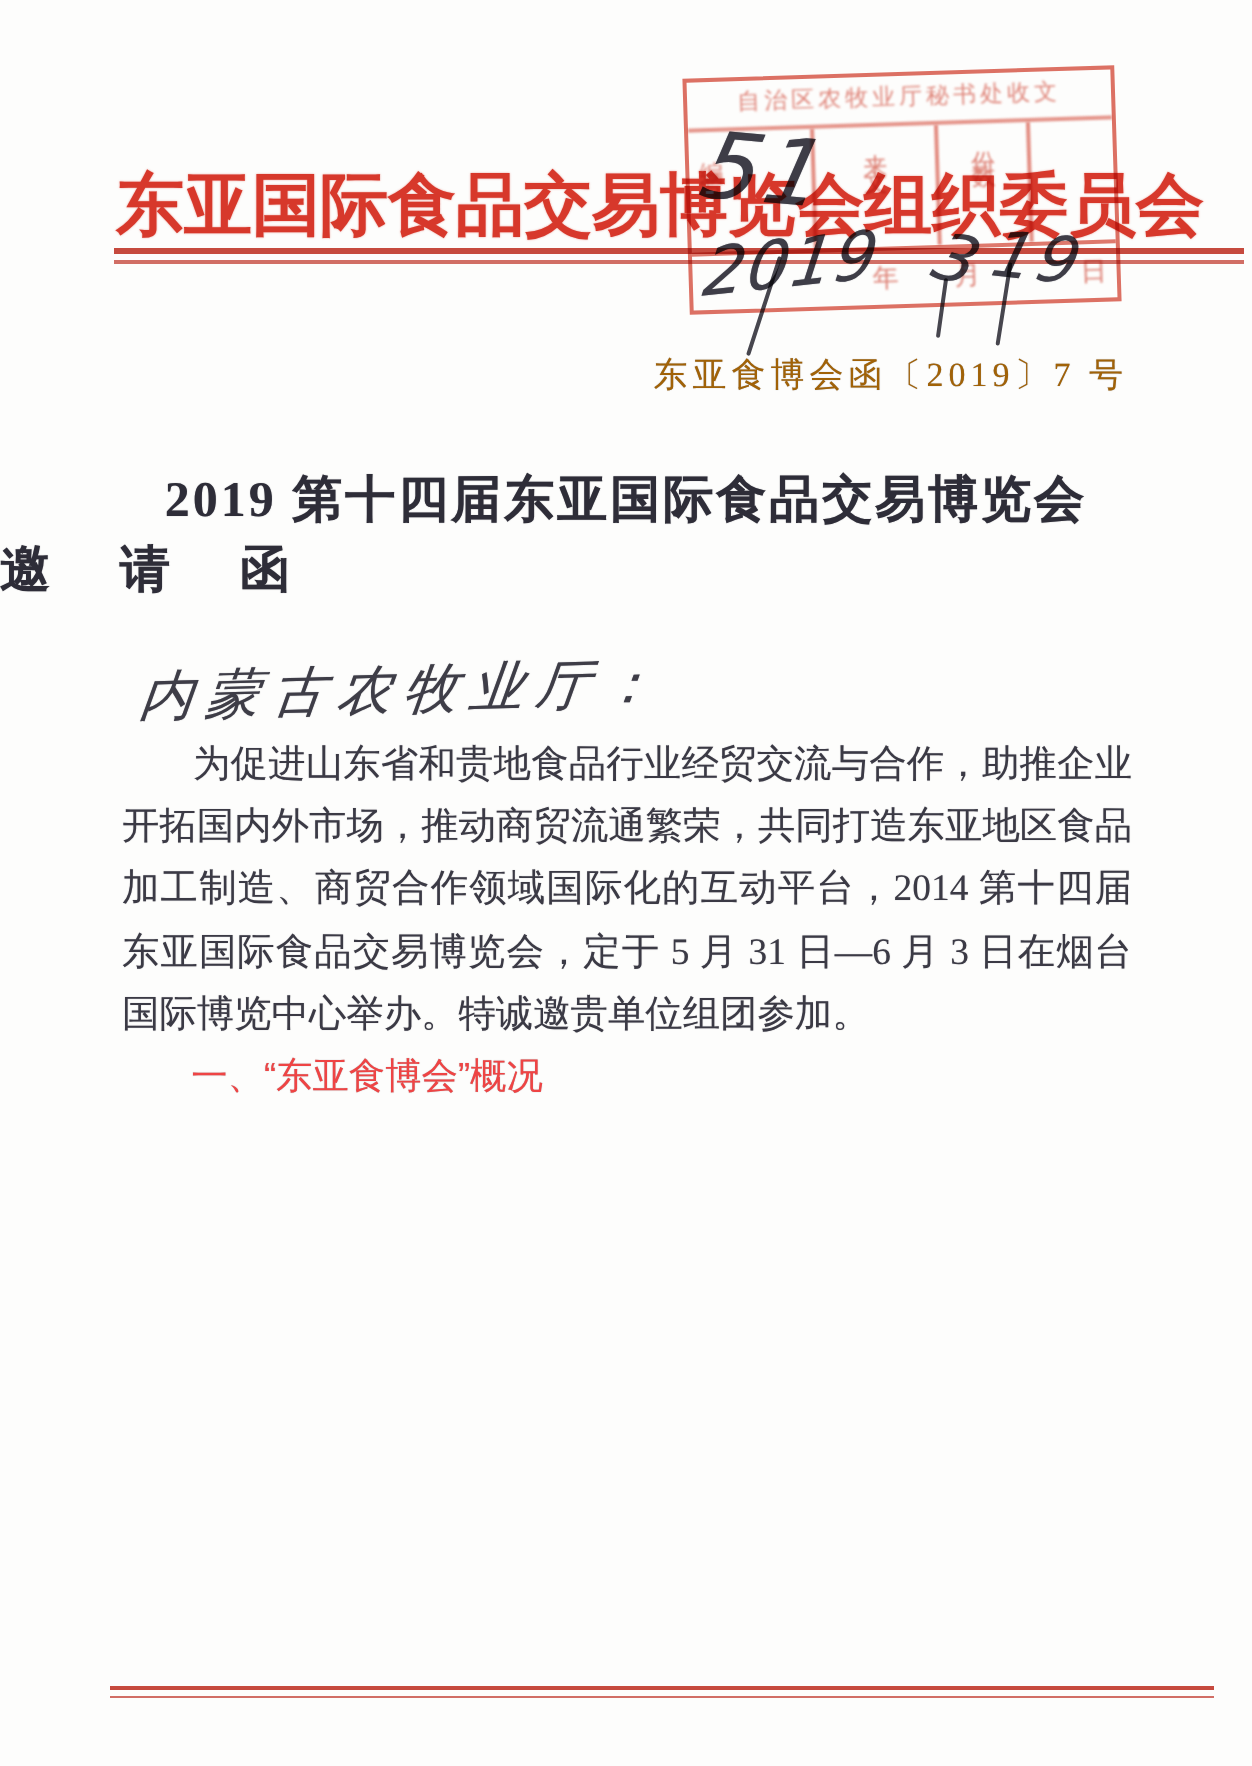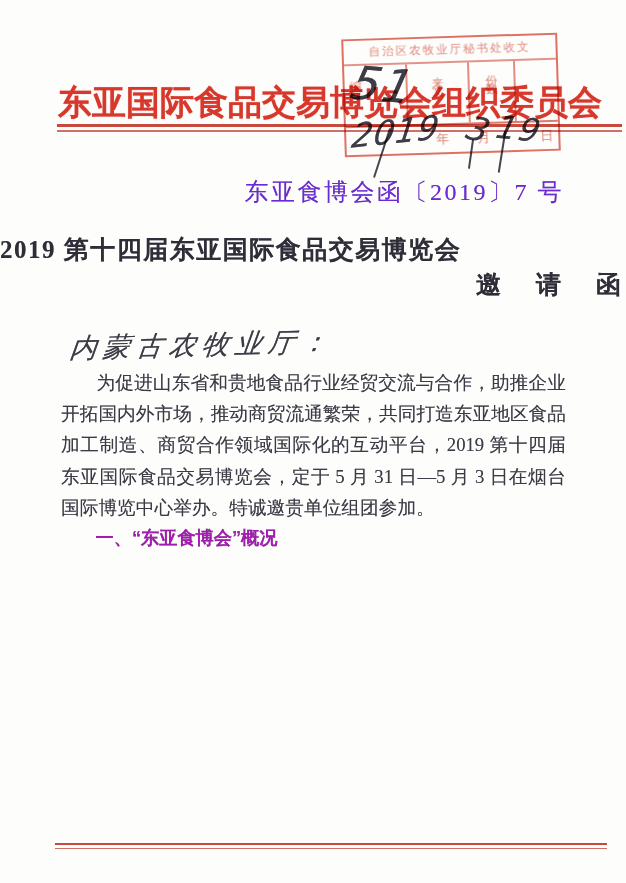--- a/index.html
+++ b/index.html
@@ -66,43 +66,43 @@
   .s1{left:381px;top:127px;height:52px;transform:rotate(18deg);}
   .s2{left:470px;top:139px;height:30px;transform:rotate(8deg);}
   .s3{left:501px;top:131px;height:42px;transform:rotate(9deg);}
   .greeting{
     left:70px;top:327px;font-size:27px;letter-spacing:6px;
     transform:rotate(-1.5deg) skewX(-8deg);font-weight:500;
   }
   
   .doc-number{
     position:absolute;top:176px;right:62px;
-    font-size:24px;letter-spacing:2.5px;color:#6d28d9;white-space:nowrap;
+    font-size:17px;letter-spacing:2.5px;color:#a16207;white-space:nowrap;
     text-shadow:0 0 .5px rgba(59,58,69,.45);
   }
   .main-title{
-    position:absolute;top:233px;left:0;right:0;
+    position:absolute;top:233px;left:0;right:0;text-align:center;
     font-size:25px;font-weight:bold;letter-spacing:1.5px;color:#2e2d38;
     text-shadow:0 0 .5px rgba(46,45,56,.5);white-space:nowrap;
   }
   .main-title2{
-    position:absolute;top:268px;left:0;right:0;text-align:right;
+    position:absolute;top:268px;left:0;right:0;text-align:left;
     font-size:25px;font-weight:bold;letter-spacing:5px;color:#2e2d38;
     text-shadow:0 0 .5px rgba(46,45,56,.5);
   }
   .body-text{
     position:absolute;top:367px;left:61px;width:505px;
     font-size:18.7px;line-height:31.2px;letter-spacing:0;
     color:#3b3a45;text-align:justify;
     text-shadow:0 0 .5px rgba(59,58,69,.45);
   }
   .body-text p{margin:0;text-indent:1.9em;}
   .body-text p.heading{
-    font-weight:bold;font-family:"Liberation Sans",sans-serif;
-    font-size:18.2px;color:#a21caf;
+    font-weight:normal;font-family:"Liberation Sans",sans-serif;
+    font-size:18.2px;color:#ef4444;
   }
 </style>
 </head>
 <body>
 
 <div class="page">
 
   <div class="org-title">东亚国际食品交易博览会组织委员会</div>
 
   <div class="rule-top"></div>
@@ -139,19 +139,19 @@
   <div class="stroke s3"></div>
 
   <div class="doc-number">东亚食博会函〔2019〕7 号</div>
 
   <div class="main-title">2019 第十四届东亚国际食品交易博览会</div>
   <div class="main-title2">邀　请　函</div>
 
   <div class="hw greeting">内蒙古农牧业厅：</div>
 
   <div class="body-text">
-    <p>为促进山东省和贵地食品行业经贸交流与合作，助推企业开拓国内外市场，推动商贸流通繁荣，共同打造东亚地区食品加工制造、商贸合作领域国际化的互动平台，2019 第十四届东亚国际食品交易博览会，定于 5 月 31 日—5 月 3 日在烟台国际博览中心举办。特诚邀贵单位组团参加。</p>
+    <p>为促进山东省和贵地食品行业经贸交流与合作，助推企业开拓国内外市场，推动商贸流通繁荣，共同打造东亚地区食品加工制造、商贸合作领域国际化的互动平台，2014 第十四届东亚国际食品交易博览会，定于 5 月 31 日—6 月 3 日在烟台国际博览中心举办。特诚邀贵单位组团参加。</p>
     <p class="heading">一、“东亚食博会”概况</p>
   </div>
 
   <div class="rule-bottom"></div>
 
 </div>
 
 </body></html>

